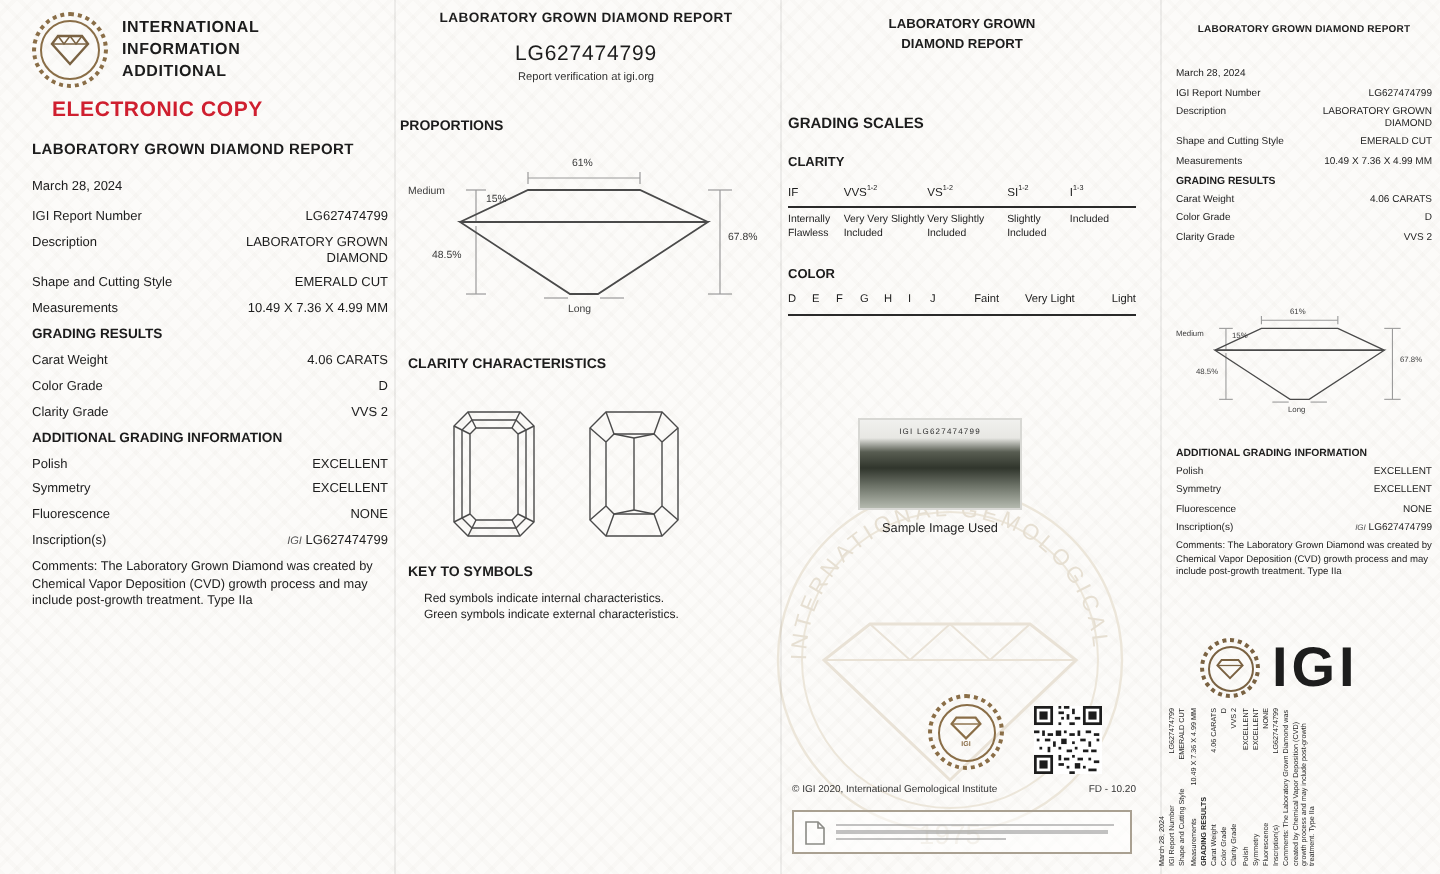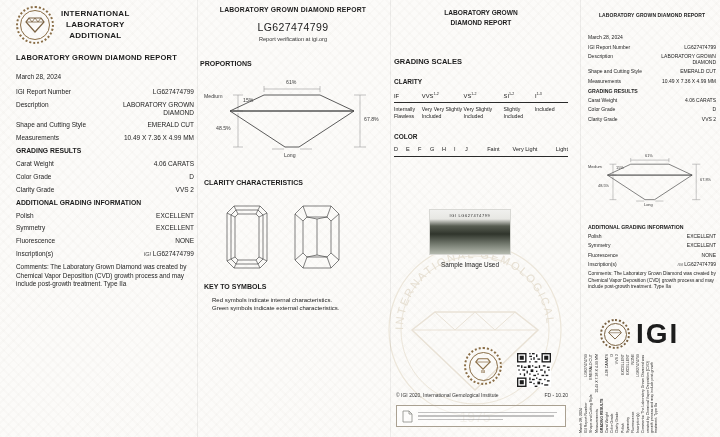--- a/index.html
+++ b/index.html
@@ -61,26 +61,27 @@
     <div style="display:flex;align-items:flex-start;gap:7px;">
       <div class="seal" style="width:38px;height:38px;">
         <div class="seal-in" style="width:30px;height:30px;">
           <svg width="20" height="16" viewBox="0 0 20 16">
             <polygon points="4,1 16,1 19,5 10,15 1,5" fill="none" stroke="#7a6242" stroke-width="1.2"></polygon>
             <polyline points="4,1 7,5 10,1 13,5 16,1" fill="none" stroke="#7a6242" stroke-width="0.8"></polyline>
             <line x1="1" y1="5" x2="19" y2="5" stroke="#7a6242" stroke-width="0.8"></line>
           </svg>
         </div>
       </div>
-      <div style="font-size:8px;font-weight:bold;line-height:1.35;letter-spacing:.3px;padding-top:3px;text-align:center;">
+      <div style="font-size:8px;font-weight:bold;line-height:1.35;letter-spacing:.3px;padding-top:3px;">
         <div>INTERNATIONAL</div>
-        <div>LABORATORY</div>
+        <div>INFORMATION</div>
         <div>ADDITIONAL</div>
       </div>
     </div>
+    <div style="font-size:10.5px;font-weight:bold;color:#cf1f2f;margin:5px 0 0 10px;letter-spacing:.3px;">ELECTRONIC COPY</div>
     <div style="font-size:7.5px;font-weight:bold;margin-top:9px;letter-spacing:.2px;">LABORATORY GROWN DIAMOND REPORT</div>
 
     <div style="font-size:6.5px;margin:11px 0 8px;">March 28, 2024</div>
 
     <div class="frow">
       <span class="lab">IGI Report Number</span>
       <span class="val">LG627474799</span>
     </div>
     <div class="frow">
       <span class="lab">Description</span>

